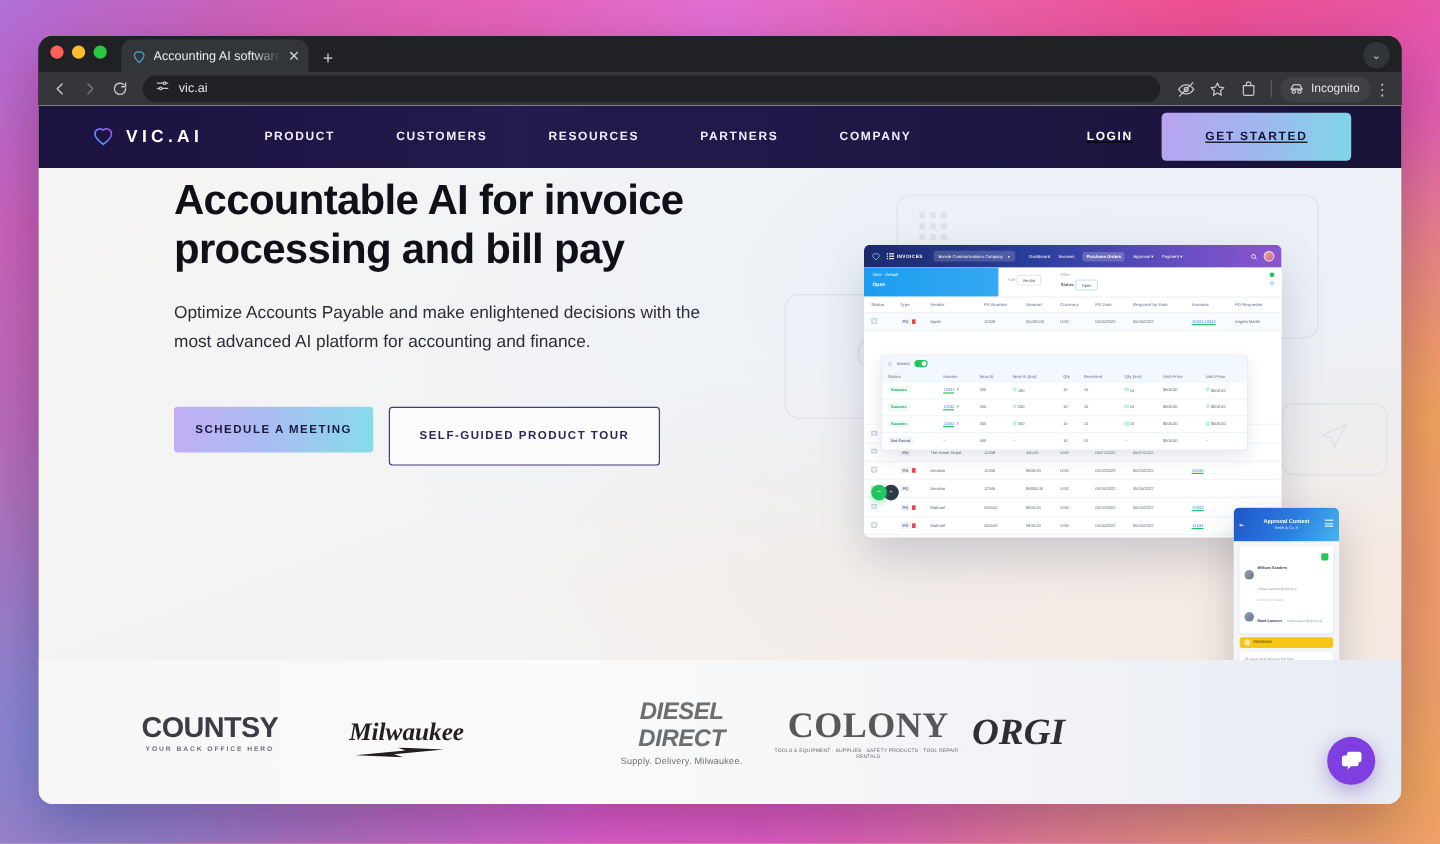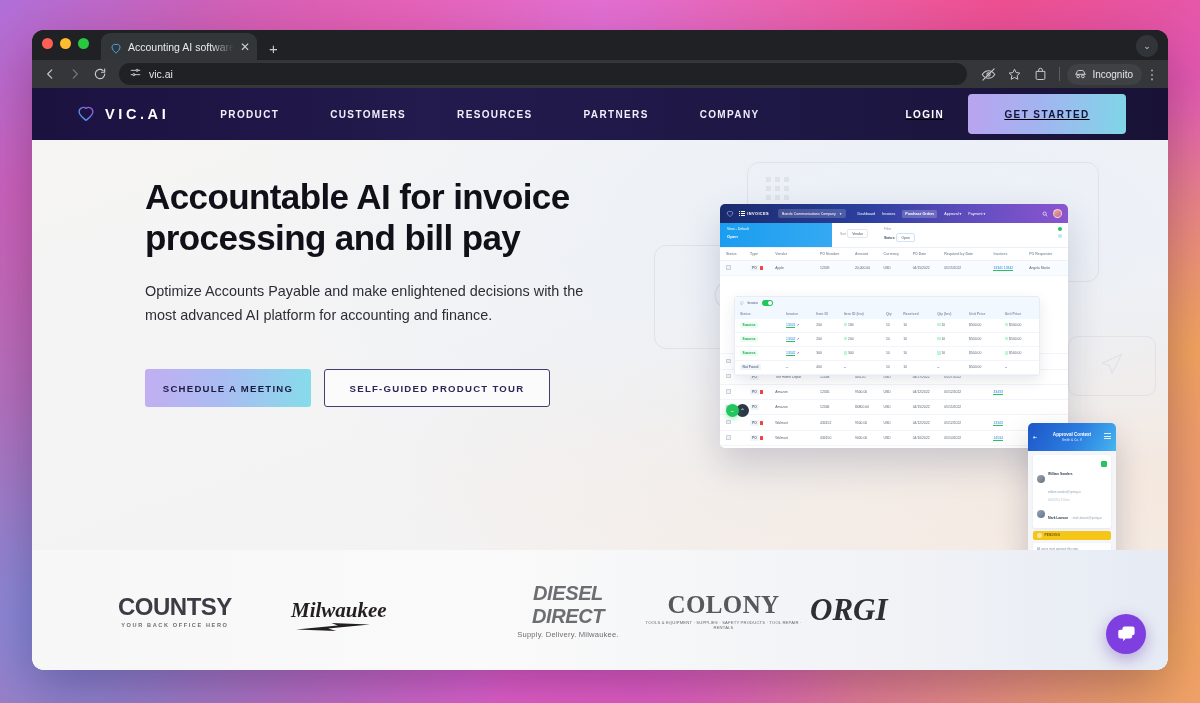--- a/index.html
+++ b/index.html
@@ -112,37 +112,37 @@
 
   
   .hero {
     position: absolute; left: 0; right: 0; top: 52px; bottom: 0;
     background:
       radial-gradient(ellipse at 78% 18%, #eaf0f8 0%, rgba(234,240,248,0) 55%),
       radial-gradient(ellipse at 96% 62%, #f7e6d8 0%, rgba(247,230,216,0) 48%),
       linear-gradient(160deg, #f6f5f4 0%, #f3f3f4 45%, #f2f0f0 100%);
     overflow: hidden;
   }
-  .hero-copy { position: absolute; left: 113px; top: 36px; width: 470px; }
+  .hero-copy { position: absolute; left: 113px; top: 6px; width: 470px; }
   .hero-h1 {
     font-size: 35px; line-height: 1.18; font-weight: 700; color: #111018;
     letter-spacing: -0.6px;
   }
   .hero-sub {
     margin-top: 21px; font-size: 14.4px; line-height: 1.66; color: #2e2d36; width: 444px;
   }
   .hero-btns { margin-top: 42px; display: flex; gap: 13px; }
   .btn-grad {
     width: 166px; height: 38px; border-radius: 3px;
     background: linear-gradient(95deg, #c2aef2 0%, #a9bdf2 48%, #86dcea 100%);
     color: #1b1a40; font-size: 9.6px; font-weight: 700; letter-spacing: 1.25px;
     display: flex; align-items: center; justify-content: center;
   }
   .btn-outline {
-    width: 226px; height: 38px; border-radius: 3px; background: #fbfbfb;
+    width: 226px; height: 49px; border-radius: 3px; background: #fbfbfb;
     border: 1.6px solid #473b72; color: #2d2757;
     font-size: 9.6px; font-weight: 700; letter-spacing: 1.25px;
     display: flex; align-items: center; justify-content: center;
   }
 
   
   .deco { position: absolute; border: 1.4px solid #dfe2e6; border-radius: 12px; }
   .deco-top { left: 715px; top: 22px; width: 352px; height: 120px; }
   .deco-left { left: 622px; top: 105px; width: 150px; height: 104px; }
   .deco-right { left: 1036px; top: 196px; width: 88px; height: 60px; border-radius: 10px; }
@@ -272,21 +272,21 @@
   .lg-countsy { font-size: 24px; font-weight: 700; color: #3c3c44; letter-spacing: -0.5px; }
   .lg-countsy .sm { display: block; font-size: 5.6px; letter-spacing: 1.6px; color: #6d6d75; text-align: center; margin-top: 1px; }
   .lg-elkjop { font-size: 22px; font-weight: 800; color: #1d1d20; letter-spacing: .5px; display: flex; align-items: center; }
   .lg-milwaukee { font-family: "Liberation Serif", serif; font-style: italic; font-size: 21px; font-weight: 700; color: #231f20; position: relative; }
   .lg-milwaukee .bolt { position: absolute; left: -4px; bottom: -8px; width: 92px; height: 8px; }
   .lg-diesel { text-align: center; margin-left: 35px; }
   .lg-diesel .main { font-size: 20px; font-style: italic; font-weight: 800; color: #6d6e71; letter-spacing: -0.4px; }
   .lg-diesel .sm { font-size: 7.6px; color: #6d6e71; letter-spacing: .2px; margin-top: 2px; }
   .lg-colony { text-align: center; }
   .lg-colony .main {
-    font-family: "Liberation Serif", serif; font-size: 25px; font-weight: 700; color: #58585b;
+    font-family: "Liberation Serif", serif; font-size: 30px; font-weight: 700; color: #58585b;
     letter-spacing: .4px;
   }
   .lg-colony .sm { font-size: 4.2px; color: #6b6b6f; letter-spacing: .15px; margin-top: 1px; }
   .lg-orgi { font-family: "Liberation Serif", serif; font-style: italic; font-weight: 700; font-size: 31px; color: #2e2e33; }
 
   .chat-widget {
     position: absolute; right: 22px; bottom: 16px; width: 40px; height: 40px;
     border-radius: 50%; background: #7f3fe0; display: flex; align-items: center;
     justify-content: center; box-shadow: 0 5px 16px rgba(80,20,160,.35);
   }

